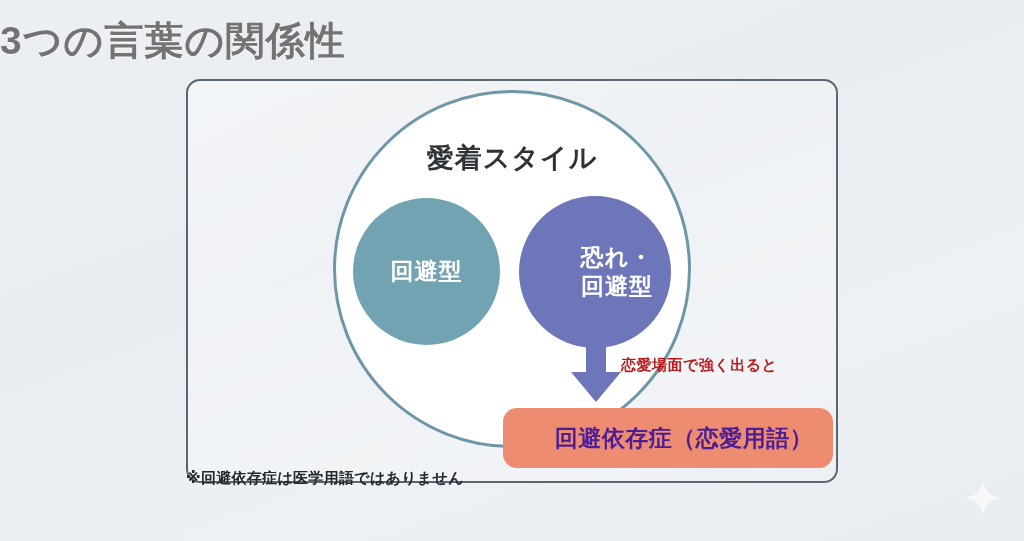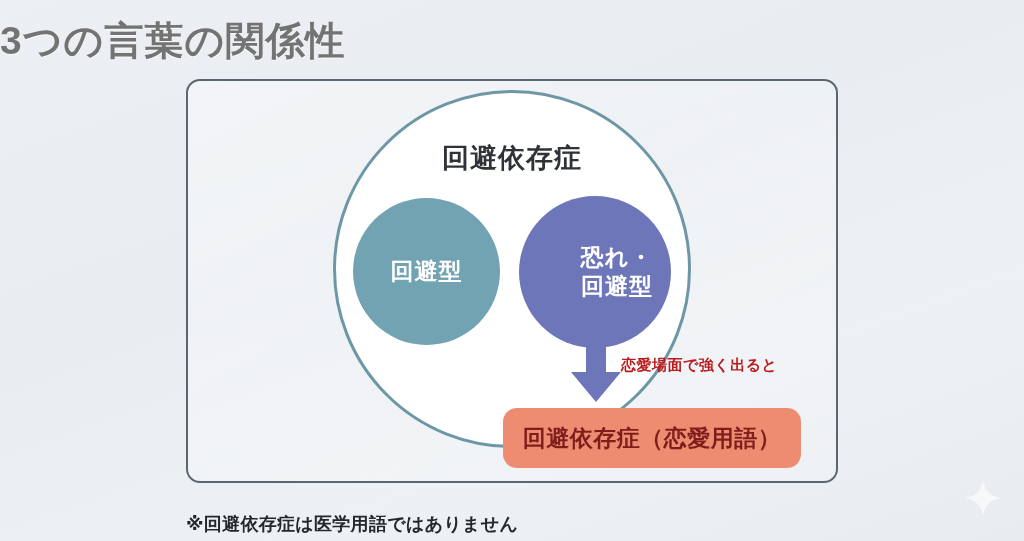--- a/index.html
+++ b/index.html
@@ -134,31 +134,32 @@
     top: 408px;
     width: 298px;
     height: 60px;
     background: #ee8c71;
     border-radius: 14px;
     display: flex;
     align-items: center;
     justify-content: center;
     font-size: 23px;
     font-weight: bold;
-    color: #7f1d1d;
+    color: #4c1d95;
     letter-spacing: 0.5px;
     white-space: nowrap;
+    padding-left: 32px;
   }
 
   
   .footnotes {
     position: absolute;
     left: 186px;
-    top: 511px;
-    font-size: 18px;
+    top: 467px;
+    font-size: 15px;
     font-weight: bold;
     color: #23282d;
     line-height: 1.52;
     letter-spacing: 0.3px;
   }
   .footnotes div {
     white-space: nowrap;
   }
 
   
@@ -174,21 +175,21 @@
 </head>
 <body>
 
 <div id="slide">
 
   <div class="slide-title">3つの言葉の関係性</div>
 
   <div class="frame"></div>
 
   <div class="big-circle"></div>
-  <div class="big-circle-label">回避依存症</div>
+  <div class="big-circle-label">愛着スタイル</div>
 
   <div class="inner-circle circle-avoidant">
     <span>回避型</span>
   </div>
 
   <div class="inner-circle circle-fearful">
     <span class="lines">
       <span>恐れ・</span><br>
       <span>回避型</span>
     </span>

